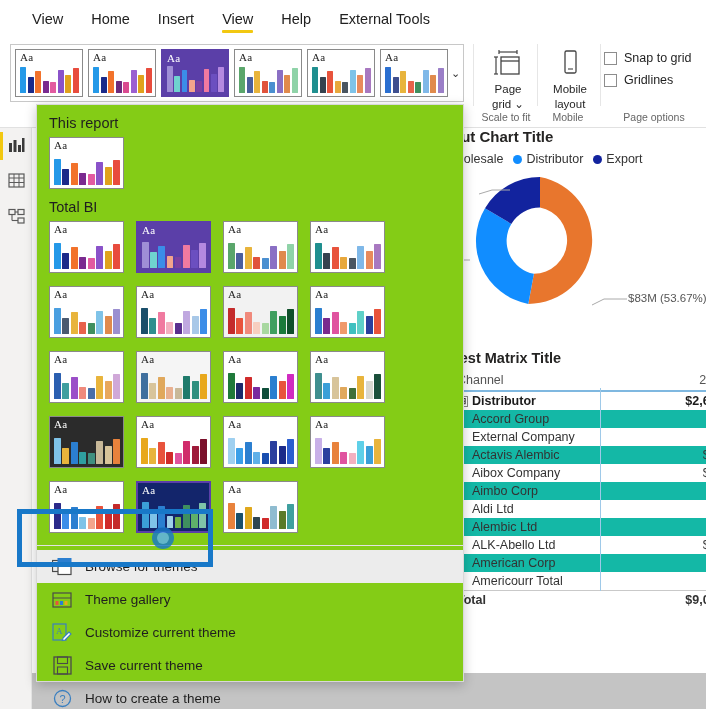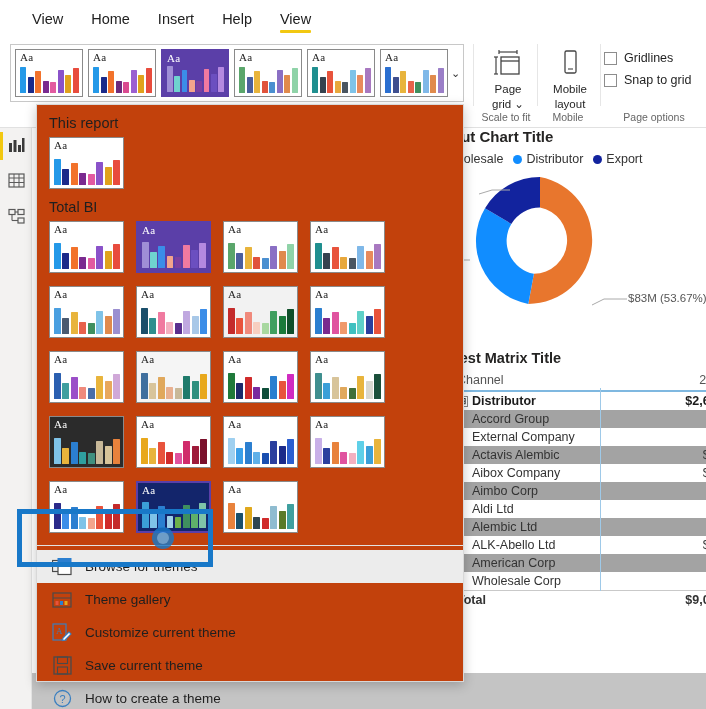--- a/index.html
+++ b/index.html
@@ -116,41 +116,41 @@
   .matrix-visual { position: absolute; left: 420px; top: 222px; width: 280px; }
   .mx-title { font-size: 14.5px; font-weight: bold; color: #252423; margin-bottom: 4px; }
   table.mx { width: 280px; border-collapse: collapse; font-size: 12.5px; color: #333; }
   table.mx th {
     font-weight: normal; color: #555; padding: 3px 5px; text-align: left;
     border-bottom: 2px solid #7fb8e0; font-size: 12.5px;
   }
   table.mx th.num { text-align: right; }
   table.mx td { padding: 2px 5px; white-space: nowrap; }
   table.mx td.num { text-align: right; }
-  table.mx tr.alt td { background: #a3a3a3; }
+  table.mx tr.alt td { background: #14b8a6; }
   table.mx tr.grp td { font-weight: bold; color: #1b1b1b; }
   table.mx tr.tot td { font-weight: bold; border-top: 1px solid #c9c9c9; background: #fff; }
   .mx-ind { display: inline-block; width: 11px; height: 11px; border: 1px solid #888;
             font-size: 9px; line-height: 9px; text-align: center; margin-right: 4px;
             vertical-align: middle; color: #333; background: #fff; }
   .indent { padding-left: 20px !important; }
   .mxvline { position: absolute; left: 148px; top: 18px; bottom: 18px; width: 1px; background: #9ec9e8; }
 
   .vscroll {
     position: absolute; left: 402px; top: 232px; width: 13px; height: 230px;
     background: #fdfdfd; border-left: 1px solid #ededed;
     display: flex; flex-direction: column; align-items: center; justify-content: space-between;
     font-size: 8px; color: #666; padding: 2px 0; cursor: pointer;
   }
   .vscroll .thumbbar { position: absolute; top: 16px; width: 9px; height: 14px; background: #cdcdcd; }
 
   
   .dropdown {
     position: absolute; left: 36px; top: 104px; width: 428px; height: 578px;
-    background: #c2410c; border: 1px solid #d8d8d8;
+    background: #84cc16; border: 1px solid #d8d8d8;
     box-shadow: 0 3px 11px rgba(0,0,0,.22); z-index: 40;
   }
   .dd-section { font-size: 14.5px; color: #1f1f1f; padding: 10px 0 6px 12px; }
   .dd-thumbs { padding: 0 12px; display: flex; flex-wrap: wrap; gap: 13px 12px; }
   .dd-thumbs .thumb { width: 75px; height: 52px; }
   .dd-divider { height: 1px; background: #e2e2e2; margin: 8px 0 0 0; }
 
   .dd-menu { padding: 4px 0 0 0; }
   .dd-item {
     display: flex; align-items: center; gap: 12px; height: 33px;
@@ -176,22 +176,23 @@
 </style>
 </head>
 <body>
 
 <div id="app">
 
   <div class="ribbon-tabs" id="tabbar">
       <div class="rtab">View</div>
       <div class="rtab">Home</div>
       <div class="rtab">Insert</div>
+      <div class="rtab active">View</div>
       <div class="rtab">Help</div>
-      <div class="rtab active">View</div>
+      <div class="rtab">External Tools</div>
     </div>
 
   <div class="ribbon-body">
 
     <div class="theme-gallery-box" id="galstrip">
         <div class="thumb" style="background: rgb(255, 255, 255);">
           <span class="aa">Aa</span>
           <div class="bars">
             <i style="background: rgb(36, 153, 232); height: 100%;"></i>
             <i style="background: rgb(27, 42, 138); height: 62%;"></i>
@@ -308,25 +309,25 @@
       </div>
       <div class="glabel">Mobile</div>
     </div>
 
     <div class="rsep" style="left:600px;"></div>
 
     <div class="rgroup" style="left:604px; width:100px;">
       <div id="chkwrap" style="padding-top:5px;">
           <div class="chkrow">
             <span class="chkbox"></span>
-            <span class="chklbl">Gridlines</span>
+            <span class="chklbl">Snap to grid</span>
           </div>
           <div class="chkrow">
             <span class="chkbox"></span>
-            <span class="chklbl">Snap to grid</span>
+            <span class="chklbl">Gridlines</span>
           </div>
         </div>
       <div class="glabel">Page options</div>
     </div>
   </div>
 
   <div class="rail">
     <div class="rail-item active">
       <span>
         <svg width="17" height="17" viewBox="0 0 17 17">
@@ -444,21 +445,21 @@
                 </tr>
                 <tr class="">
                   <td class="indent">ALK-Abello Ltd</td>
                   <td class="num">$48,</td>
                 </tr>
                 <tr class="alt">
                   <td class="indent">American Corp</td>
                   <td class="num"></td>
                 </tr>
                 <tr class="">
-                  <td class="indent">Wholesale Corp</td>
+                  <td class="indent">Americourr Total</td>
                   <td class="num"></td>
                 </tr>
                 <tr class="tot">
                   <td>Total</td>
                   <td class="num">$9,014,</td>
                 </tr>
               </tbody>
           </table>
           <div class="mxvline"></div>
         </div>

